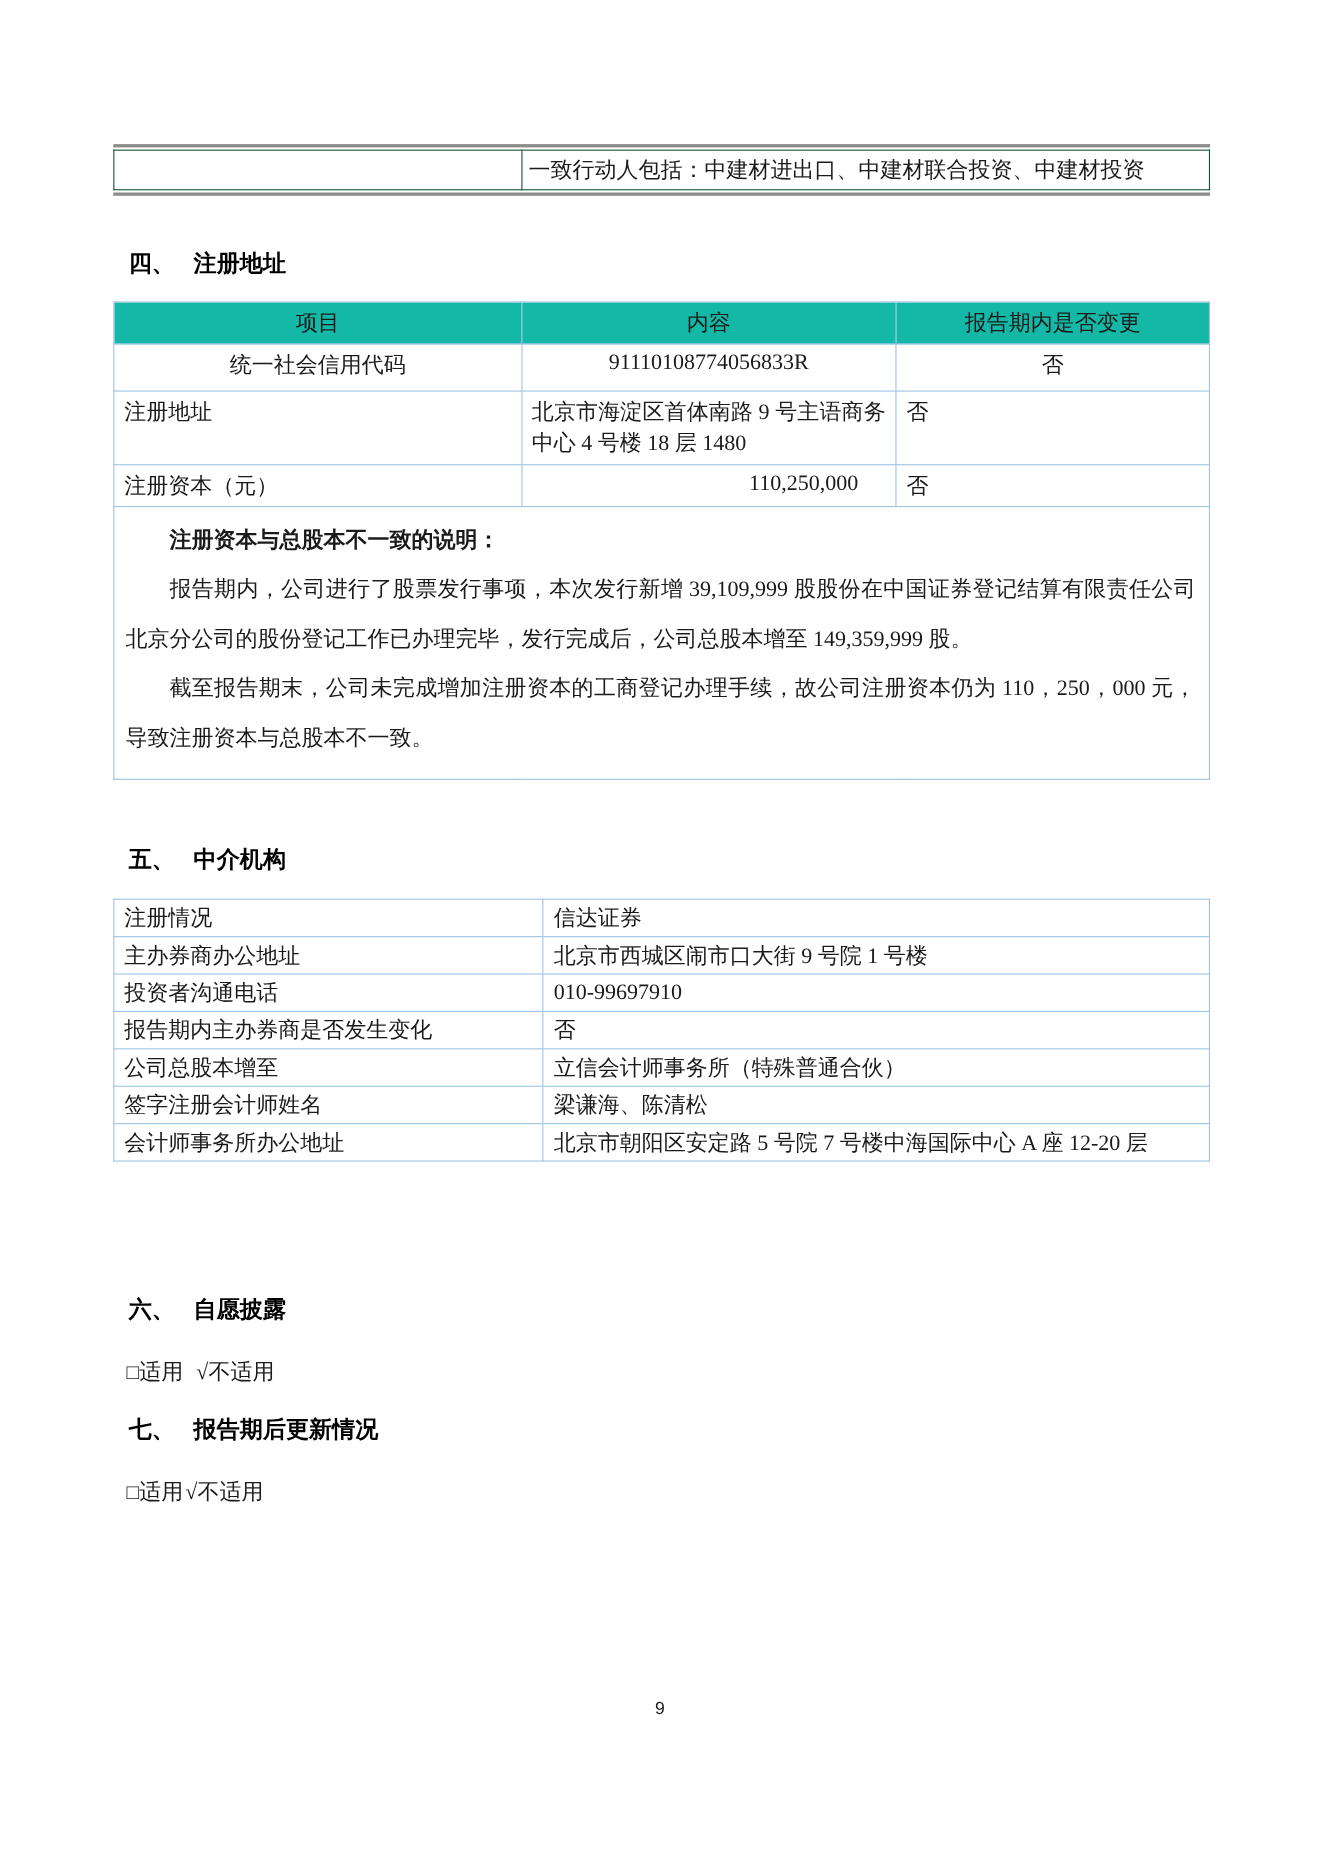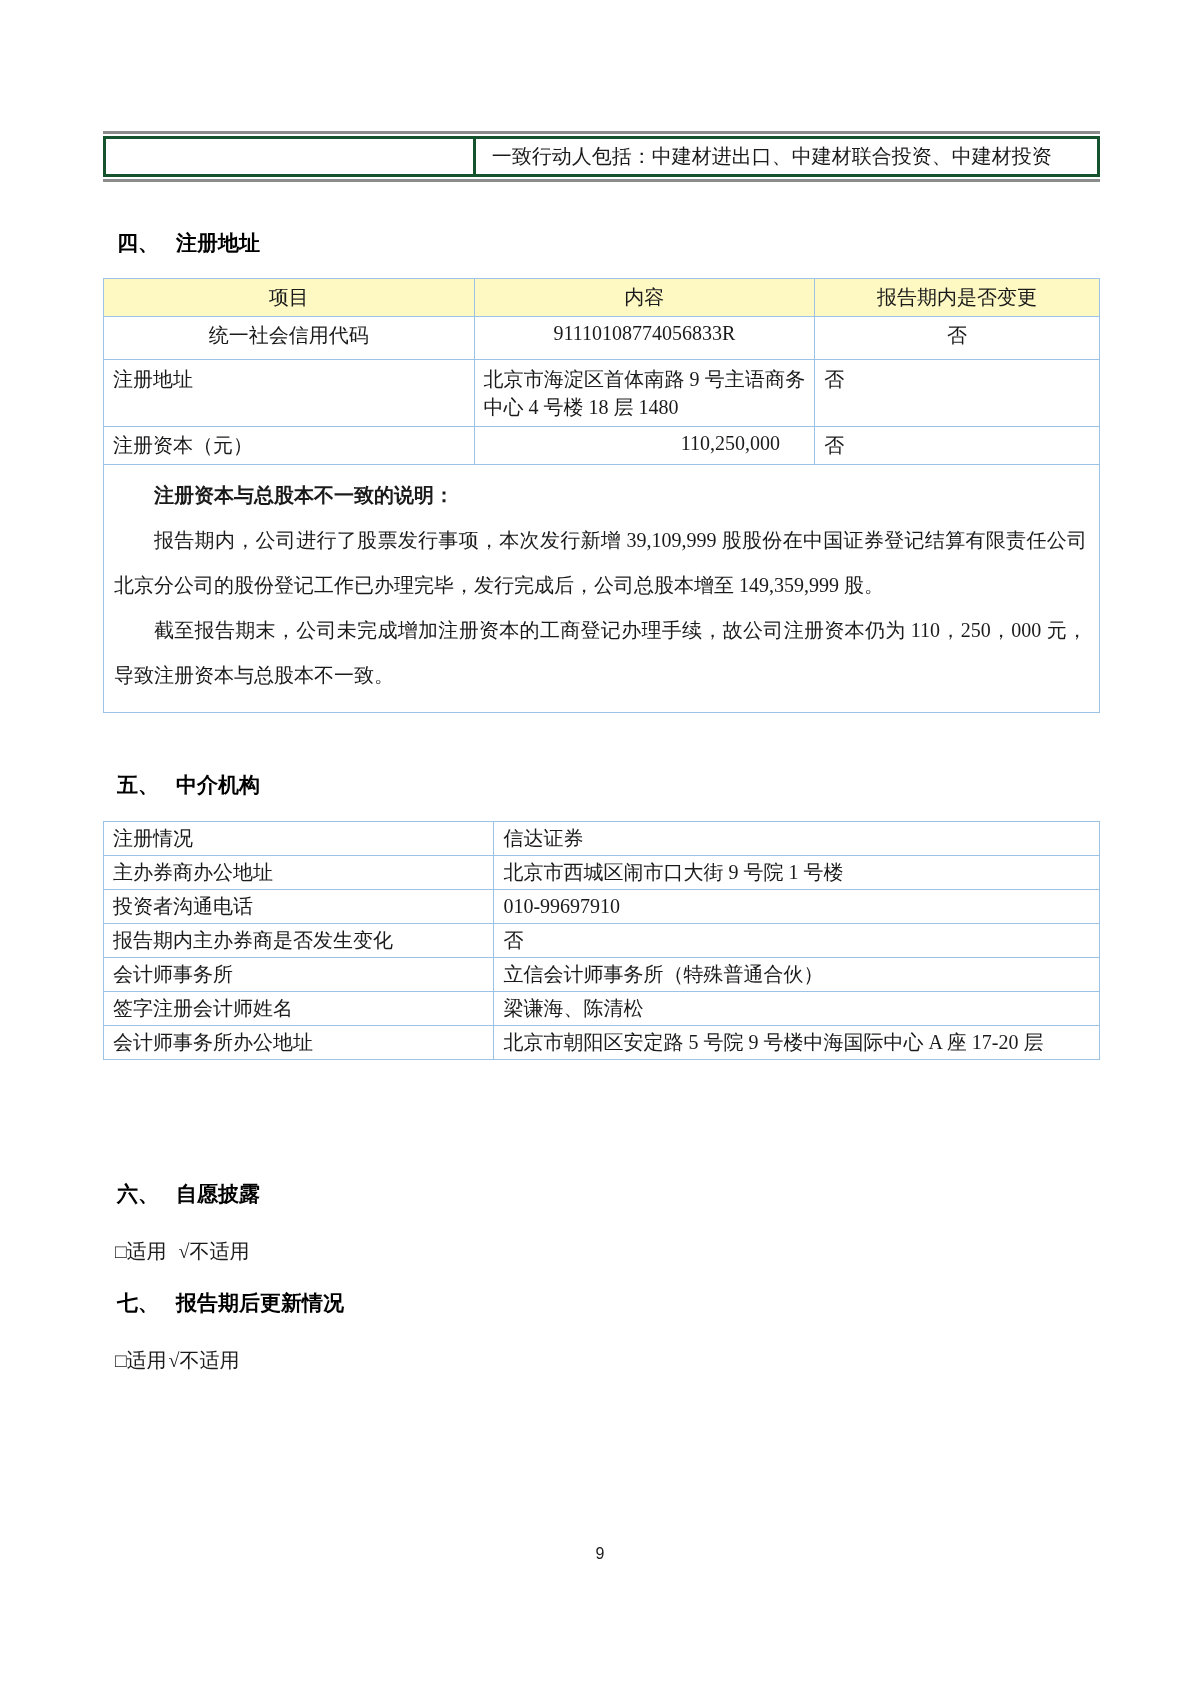--- a/index.html
+++ b/index.html
@@ -22,22 +22,22 @@
     border-bottom: 3px solid #8c8c8c;
     padding: 2px 0;
   }
   .fragment-table {
     width: 100%;
     border-collapse: collapse;
     table-layout: fixed;
     font-size: 20px;
   }
   .fragment-table td {
-    border: 3px solid #14532d;
-    padding: 4px 16px;
+    border: 1px solid #14532d;
+    padding: 4px 6px;
     height: 24px;
     vertical-align: middle;
   }
 
   
   .heading {
     font-family: "Liberation Sans", "DejaVu Sans", sans-serif;
     font-weight: bold;
     font-size: 21px;
     color: #000;
@@ -60,21 +60,21 @@
     font-size: 20px;
   }
   .reg-table th, .reg-table td {
     border: 1px solid #9cc2e5;
     padding: 5px 9px;
     vertical-align: top;
     text-align: left;
     font-weight: normal;
   }
   .reg-table thead th {
-    background: #fef9c3;
+    background: #14b8a6;
     text-align: center;
     height: 24px;
     vertical-align: middle;
   }
   .reg-table td.num-right { text-align: right; padding-right: 34px; }
   .reg-table tr.r1 td { height: 32px; text-align: center; }
   .reg-table tr.r2 td { height: 56px; line-height: 28px; }
   .reg-table tr.r3 td { height: 24px; }
   .note-cell { padding: 8px 12px 14px 10px !important; }
   .note-cell p {
@@ -210,30 +210,30 @@
         </tr>
         <tr>
           <td>投资者沟通电话</td>
           <td>010-99697910</td>
         </tr>
         <tr>
           <td>报告期内主办券商是否发生变化</td>
           <td>否</td>
         </tr>
         <tr>
-          <td>会计师事务所</td>
+          <td>公司总股本增至</td>
           <td>立信会计师事务所（特殊普通合伙）</td>
         </tr>
         <tr>
           <td>签字注册会计师姓名</td>
           <td>梁谦海、陈清松</td>
         </tr>
         <tr>
           <td>会计师事务所办公地址</td>
-          <td>北京市朝阳区安定路 5 号院 9 号楼中海国际中心 A 座 17-20 层</td>
+          <td>北京市朝阳区安定路 5 号院 7 号楼中海国际中心 A 座 12-20 层</td>
         </tr>
       </tbody>
     </table>
 
     <div class="heading h6">
       <span class="num">六、</span>
       <span>自愿披露</span>
     </div>
     <div class="applicability">
       <span class="box">□</span>

